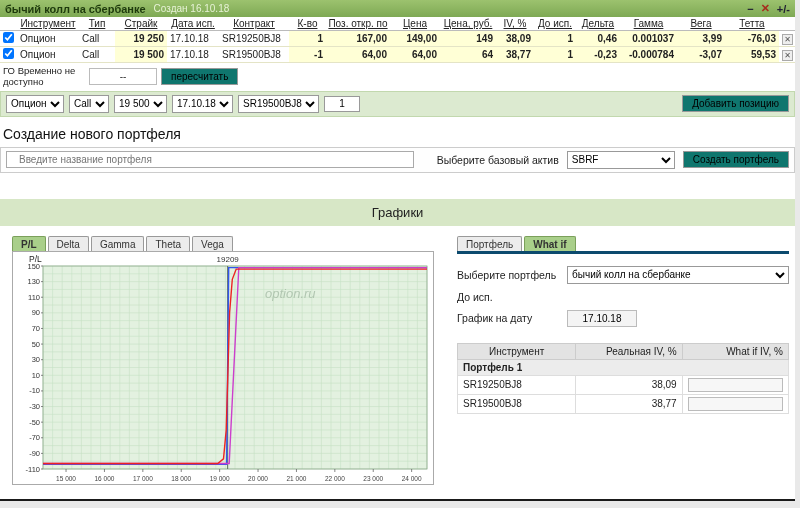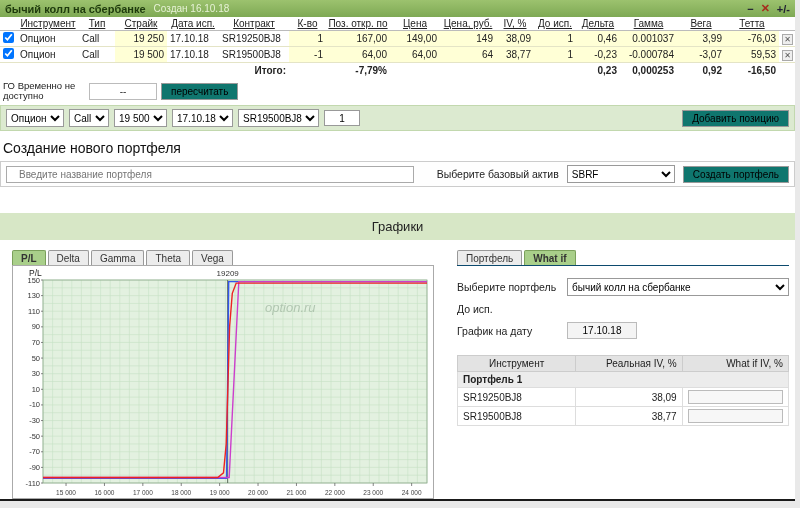--- a/index.html
+++ b/index.html
@@ -13,21 +13,21 @@
   .tb-created { font-size:10px; color:#e7f2d6; }
   .tb-controls { margin-left:auto; display:flex; gap:7px; align-items:center; font-size:11px; font-weight:bold; }
   .tb-controls span { cursor:pointer; color:#223; }
   .tb-close { color:#a62d1e !important; }
 
   
   table.pos { border-collapse:collapse; width:100%; font-size:10px; table-layout:fixed; }
   table.pos th { font-weight:normal; text-decoration:underline; color:#222; padding:1px 2px; border-bottom:1px solid #bbb; white-space:nowrap; overflow:hidden; }
   table.pos td { padding:1px 3px; height:15px; white-space:nowrap; overflow:hidden; border-bottom:1px solid #e4e4c6; background:#ffffd6; }
   table.pos td.white { background:#fff; }
-  table.pos .num { text-align:right; }
+  table.pos .num { text-align:right;font-weight:bold; }
   table.pos tr.totals td { background:#fff; font-weight:bold; border-bottom:none; border-top:1px solid #ccc; }
   .del-x { display:inline-block; width:11px; height:11px; line-height:10px; text-align:center; font-size:8px; color:#555; border:1px solid #aaa; background:#eee; cursor:pointer; }
   input[type=checkbox] { width:11px; height:11px; margin:0; }
 
   
   .go-row { display:flex; align-items:center; gap:4px; padding:3px 4px 3px 3px; }
   .go-label { width:82px; font-size:9.5px; line-height:1.15; }
   .go-box { width:68px; height:17px; line-height:15px; text-align:center; border:1px solid #bbb; background:#fff; color:#333; font-size:10px; }
   .btn { border:1px solid #999; background:#0f766e; font-size:10px; font-family:inherit; padding:2px 9px; cursor:pointer; }
 
@@ -47,21 +47,21 @@
 
   
   .charts-header { margin-top:26px; background:#d7e7c6; text-align:center; font-size:13px; padding:6px 0; color:#222; }
   .charts-area { display:flex; gap:22px; padding:10px 6px 0 12px; }
   .tabs { display:flex; gap:2px; }
   .tab { border:1px solid #999; border-bottom:none; background:#ececec; font-size:10px; padding:2px 8px 1px; border-radius:2px 2px 0 0; cursor:pointer; color:#333; }
   .tab.active { background:#a9cf8a; border-color:#7ba05b; font-weight:bold; }
   .chart-panel { width:432px; }
   .chart-box { border:1px solid #aaa; width:422px; height:234px; background:#fff; }
   .right-panel { width:332px; }
-  .rp-content { border-top:1px solid #0c4a6e; padding-top:12px; }
+  .rp-content { border-top:3px solid #0c4a6e; padding-top:12px; }
   .form-row { display:flex; align-items:center; gap:8px; margin-bottom:7px; }
   .form-label { width:102px; font-size:10.5px; }
   .sel-wide { width:222px; }
   .sel-days { width:92px; }
   .date-row { margin-top:0; }
   .date-input { width:70px; height:17px; border:1px solid #bbb; background:#f4f4f4; font-size:10px; font-family:inherit; text-align:center; }
   table.iv { margin-top:16px; width:100%; border-collapse:collapse; font-size:10px; }
   table.iv th { background:#e3e3e3; border:1px solid #ccc; font-weight:normal; padding:2px 5px; }
   table.iv th.r, table.iv td.r { text-align:right; }
   table.iv td { border:1px solid #ddd; padding:2px 5px; height:15px; }
@@ -155,30 +155,20 @@
         <td class="num">64,00</td>
         <td class="num">64,00</td>
         <td class="num">64</td>
         <td class="num">38,77</td>
         <td class="num">1</td>
         <td class="num">-0,23</td>
         <td class="num">-0.000784</td>
         <td class="num">-3,07</td>
         <td class="num">59,53</td>
         <td class="white"><span class="del-x">✕</span></td>
-      </tr>
-      <tr class="totals">
-        <td colspan="6" class="num">Итого:</td>
-        <td colspan="2" class="num">-7,79%</td>
-        <td colspan="4"></td>
-        <td class="num">0,23</td>
-        <td class="num">0,000253</td>
-        <td class="num">0,92</td>
-        <td class="num">-16,50</td>
-        <td></td>
       </tr>
     </tbody>
   </table>
 
   <div class="go-row">
     <div class="go-label">ГО Временно не доступно</div>
     <div class="go-box">--</div>
     <button class="btn">пересчитать</button>
   </div>
 

